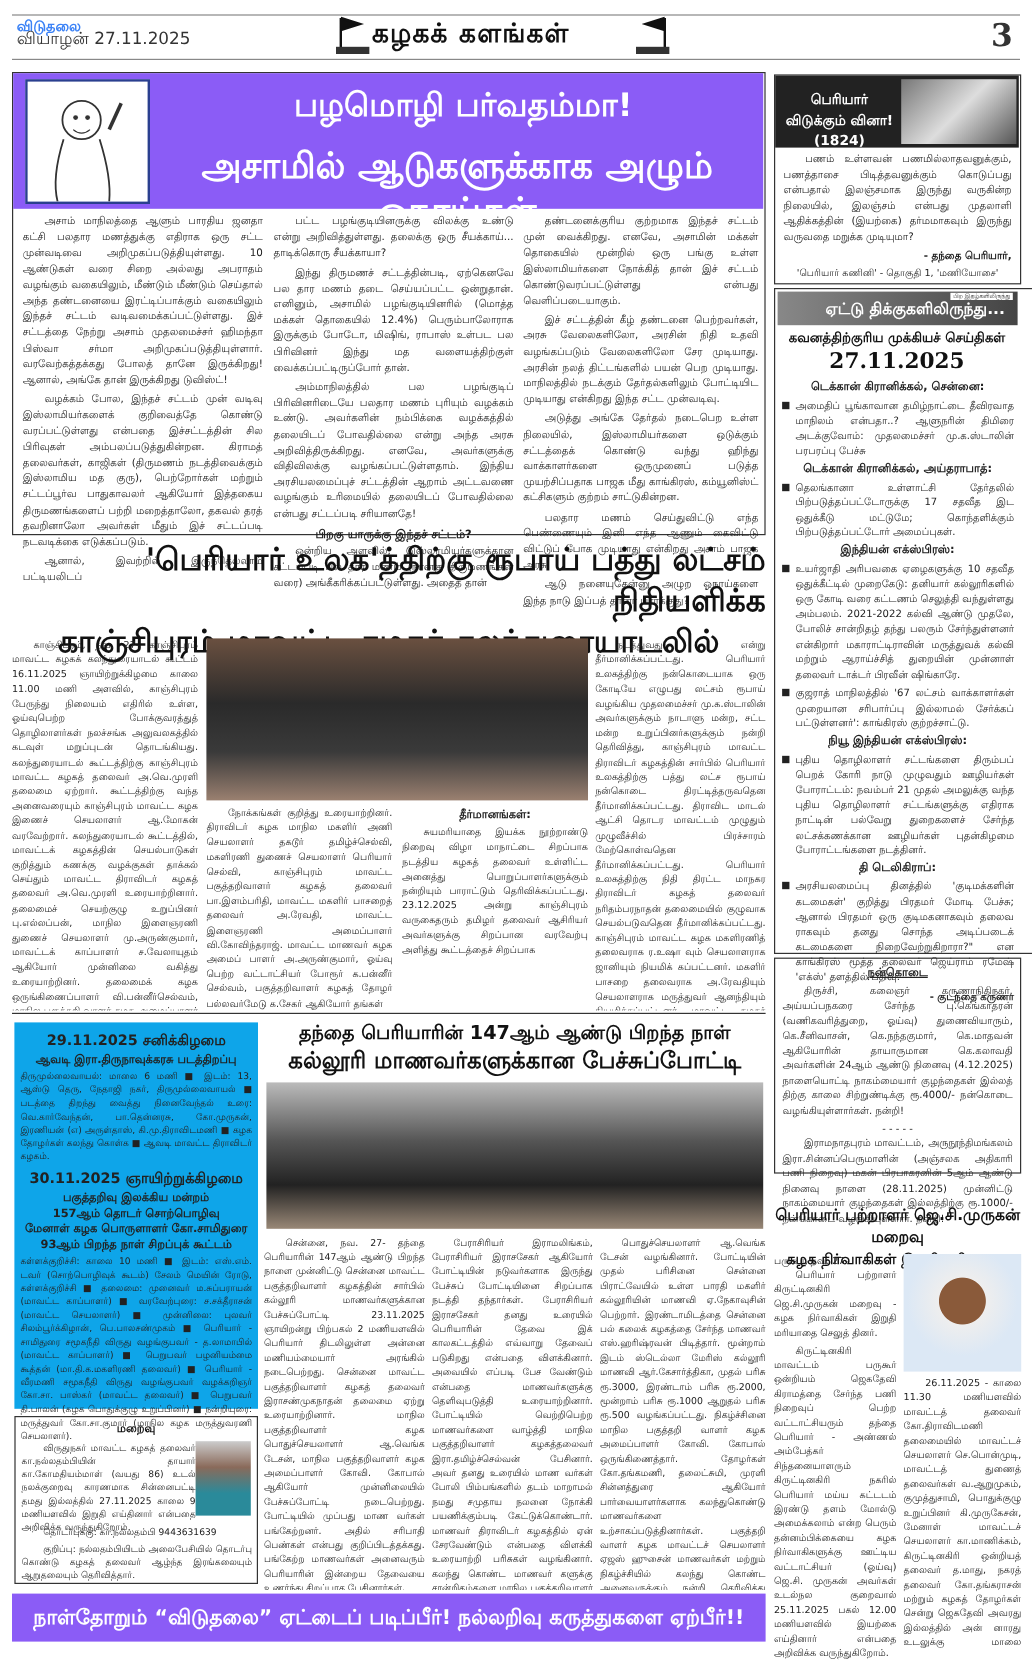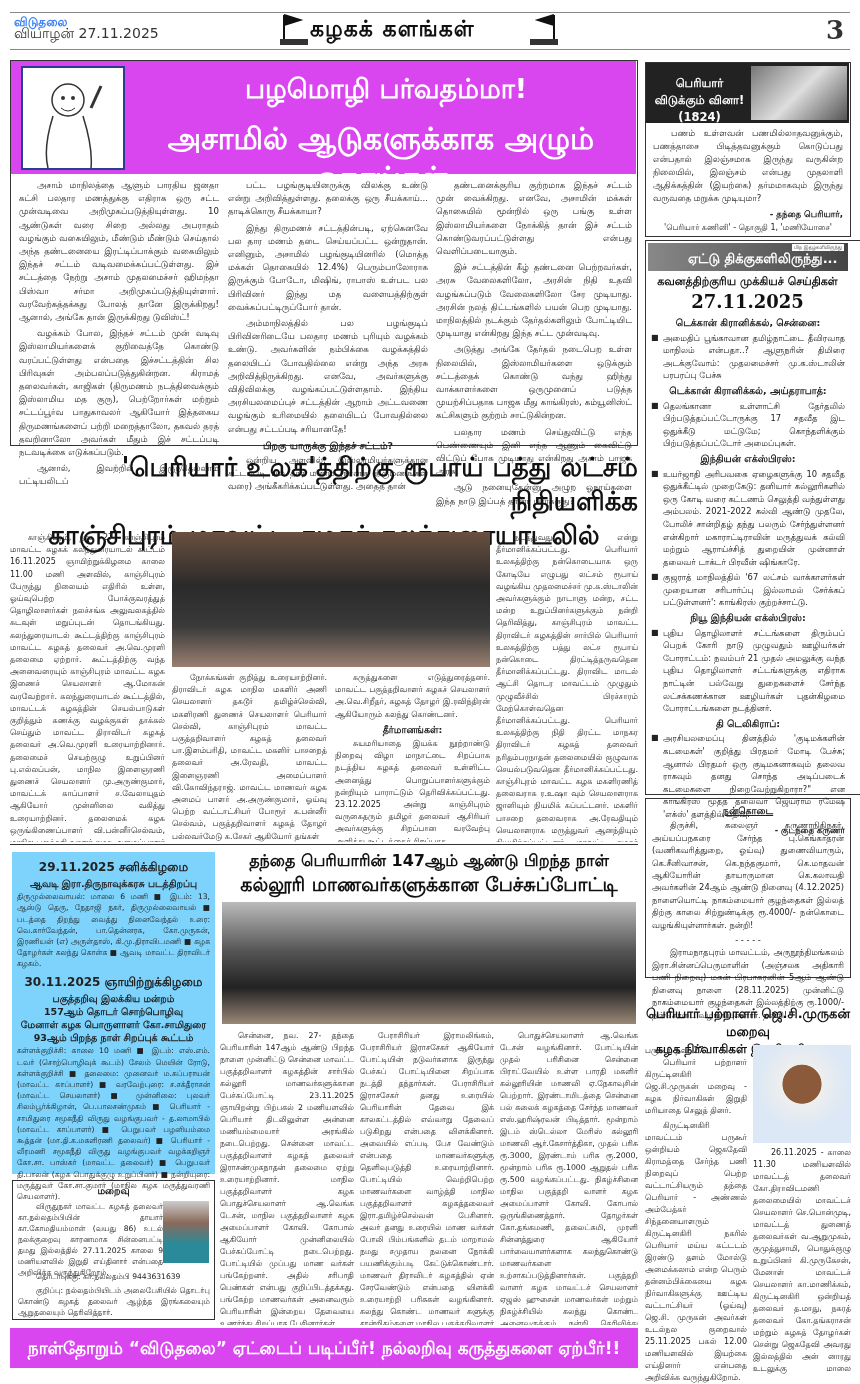--- a/index.html
+++ b/index.html
@@ -5,28 +5,28 @@
 *{box-sizing:border-box;margin:0;padding:0}
 body{width:860px;height:1384px;background:#fff;font-family:"DejaVu Sans",sans-serif;color:#111;position:relative;overflow:hidden}
 .abs{position:absolute}
 .hdr{left:10px;top:12px;width:840px;height:38px;border-top:1px solid #888;border-bottom:1px solid #888}
 .hdr .paper{position:absolute;left:4px;top:2px;font-size:12px;color:#3b82f6;font-weight:bold}
 .hdr .date{position:absolute;left:4px;top:12px;font-size:14px;color:#333}
 .hdr .title{position:absolute;left:300px;top:3px;font-size:22px;font-weight:bold;letter-spacing:1px}
 .hdr .flag{position:absolute;top:0;width:28px;height:32px}
 .hdr .pno{position:absolute;right:6px;top:2px;font-size:26px;font-weight:bold;color:#333;font-family:"DejaVu Serif",serif}
 .box{border:1.5px solid #333}
-.red{background:#d946ef;color:#fff}
+.red{background:#8b5cf6;color:#fff}
 .col{font-size:8.6px;line-height:13.2px;text-align:justify;color:#222}
 .col p{text-indent:18px;margin-bottom:3px}
 .sub{text-align:center;font-weight:bold;font-size:9.5px;margin:2px 0}
 .bul{padding-left:12px;position:relative;margin-bottom:3px}
 .bul:before{content:"■";position:absolute;left:0;top:0;font-size:8px}
 .photo{background:linear-gradient(135deg,#5a4a3a,#c9b89a 40%,#3a3a3a 70%,#8a7a6a)}
-.gray{background:#7dd3fc}
+.gray{background:#0ea5e9}
 </style>
 </head>
 <body>
 
 <div class="abs hdr">
   <div class="paper">விடுதலை</div>
   <div class="date">வியாழன் 27.11.2025</div>
   <svg class="flag" style="left:270px" viewBox="0 0 28 32">
       <path d="M4 2v30M4 2l16 5-16 5" stroke="#111" stroke-width="2" fill="#111"></path>
       <rect x="0" y="26" width="28" height="6" fill="#333"></rect>
@@ -137,21 +137,20 @@
   <div style="text-align:right;font-size:26px;font-weight:bold;line-height:34px">'பெரியார் உலக'த்திற்கு ரூபாய் பத்து லட்சம் நிதியளிக்க</div>
   <div style="text-align:center;font-size:26px;font-weight:bold;line-height:34px">காஞ்சிபுரம் மாவட்ட கழகக் கலந்துரையாடலில் முடிவு</div>
   <div class="col" style="position:absolute;left:0;top:82px;width:155px;font-size:8px;line-height:12.2px;height:310px;overflow:hidden">
       <p>காஞ்சிபுரம், நவ. 27- காஞ்சிபுரம் மாவட்ட கழகக் கலந்துரையாடல் கூட்டம் 16.11.2025 ஞாயிற்றுக்கிழமை காலை 11.00 மணி அளவில், காஞ்சிபுரம் பேருந்து நிலையம் எதிரில் உள்ள, ஓய்வுபெற்ற போக்குவரத்துத் தொழிலாளர்கள் நலச்சங்க அலுவலகத்தில் கடவுள் மறுப்புடன் தொடங்கியது. கலந்துரையாடல் கூட்டத்திற்கு காஞ்சிபுரம் மாவட்ட கழகத் தலைவர் அ.வெ.முரளி தலைமை ஏற்றார். கூட்டத்திற்கு வந்த அனைவரையும் காஞ்சிபுரம் மாவட்ட கழக இணைச் செயலாளர் ஆ.மோகன் வரவேற்றார். கலந்துரையாடல் கூட்டத்தில், மாவட்டக் கழகத்தின் செயல்பாடுகள் குறித்தும் கணக்கு வழக்குகள் தாக்கல் செய்தும் மாவட்ட திராவிடர் கழகத் தலைவர் அ.வெ.முரளி உரையாற்றினார். தலைமைச் செயற்குழு உறுப்பினர் பு.எல்லப்பன், மாநில இளைஞரணி துணைச் செயலாளர் மு.அருண்குமார், மாவட்டக் காப்பாளர் ச.வேலாயுதம் ஆகியோர் முன்னிலை வகித்து உரையாற்றினர். தலைமைக் கழக ஒருங்கிணைப்பாளர் வி.பன்னீர்செல்வம், மாநில பகுத்தறி வாளர் கழக அமைப்பாளர் முனைவர் காஞ்சி பா.கதிரவன் ஆகியோர் கலந்துரையாடல் கூட்டத்தின்</p>
     </div>
   <div class="photo" style="position:absolute;left:162px;top:82px;width:318px;height:135px;background:linear-gradient(180deg,#6a5040 0%,#2a2a2a 40%,#3a3a3a 70%,#9a8070 100%)"></div>
   <div class="col" style="position:absolute;left:162px;top:222px;width:155px;font-size:8px;line-height:12.2px;height:170px;overflow:hidden">
       <p>நோக்கங்கள் குறித்து உரையாற்றினர். திராவிடர் கழக மாநில மகளிர் அணி செயலாளர் தகடூர் தமிழ்ச்செல்வி, மகளிரணி துணைச் செயலாளர் பெரியார் செல்வி, காஞ்சிபுரம் மாவட்ட பகுத்தறிவாளர் கழகத் தலைவர் பா.இளம்பரிதி, மாவட்ட மகளிர் பாசறைத் தலைவர் அ.ரேவதி, மாவட்ட இளைஞரணி அமைப்பாளர் வி.கோவிந்தராஜ். மாவட்ட மாணவர் கழக அமைப் பாளர் அ.அருண்குமார், ஓய்வு பெற்ற வட்டாட்சியர் போரூர் க.பன்னீர் செல்வம், பகுத்தறிவாளர் கழகத் தோழர் பல்லவர்மேடு க.சேகர் ஆகியோர் தங்கள்</p>
     </div>
   <div class="col" style="position:absolute;left:325px;top:222px;width:155px;font-size:8px;line-height:12.2px;height:170px;overflow:hidden">
-    <p>கருத்துகளை எடுத்துரைத்தனர். மாவட்ட பகுத்தறிவாளர் கழகச் செயலாளர் அ.வெ.சிறீதர், கழகத் தோழர் இ.ரவிந்திரன் ஆகியோரும் கலந்து கொண்டனர்.</p>
     <div class="sub">தீர்மானங்கள்:</div>
     <p>சுயமரியாதை இயக்க நூற்றாண்டு நிறைவு விழா மாநாட்டை சிறப்பாக நடத்திய கழகத் தலைவர் உள்ளிட்ட அனைத்து பொறுப்பாளர்களுக்கும் நன்றியும் பாராட்டும் தெரிவிக்கப்பட்டது. 23.12.2025 அன்று காஞ்சிபுரம் வருகைதரும் தமிழர் தலைவர் ஆசிரியர் அவர்களுக்கு சிறப்பான வரவேற்பு அளித்து கூட்டத்தைச் சிறப்பாக</p>
   </div>
   <div class="col" style="position:absolute;left:486px;top:82px;width:142px;font-size:8px;line-height:12.2px;height:310px;overflow:hidden">
       <p>நடத்துவது என்று தீர்மானிக்கப்பட்டது. பெரியார் உலகத்திற்கு நன்கொடையாக ஒரு கோடியே எழுபது லட்சம் ரூபாய் வழங்கிய முதலமைச்சர் மு.க.ஸ்டாலின் அவர்களுக்கும் நாடாளு மன்ற, சட்ட மன்ற உறுப்பினர்களுக்கும் நன்றி தெரிவித்து, காஞ்சிபுரம் மாவட்ட திராவிடர் கழகத்தின் சார்பில் பெரியார் உலகத்திற்கு பத்து லட்ச ரூபாய் நன்கொடை திரட்டித்தருவதென தீர்மானிக்கப்பட்டது. திராவிட மாடல் ஆட்சி தொடர மாவட்டம் முழுதும் முழுவீச்சில் பிரச்சாரம் மேற்கொள்வதென தீர்மானிக்கப்பட்டது. பெரியார் உலகத்திற்கு நிதி திரட்ட மாநகர திராவிடர் கழகத் தலைவர் நரிதம்பரநாதன் தலைமையில் குழுவாக செயல்படுவதென தீர்மானிக்கப்பட்டது. காஞ்சிபுரம் மாவட்ட கழக மகளிரணித் தலைவராக ர.உஷா வும் செயலாளராக ஜானியும் நியமிக் கப்பட்டனர். மகளிர் பாசறை தலைவராக அ.ரேவதியும் செயலாளராக மருத்துவர் ஆனந்தியும் நியமிக்கப்பட்டனர். மாவட்ட கழகச் செயலாளர் கி.இளையவேள் நன்றி கூற கலந்துரையாடல் கூட்டம் நிறைவடைந்தது.</p>
     </div>
 </div>
 
 <div class="abs gray" style="left:12px;top:852px;width:203px;height:322px">
   <div class="col" style="padding:6px 5px;font-size:7.6px;line-height:11.2px">

